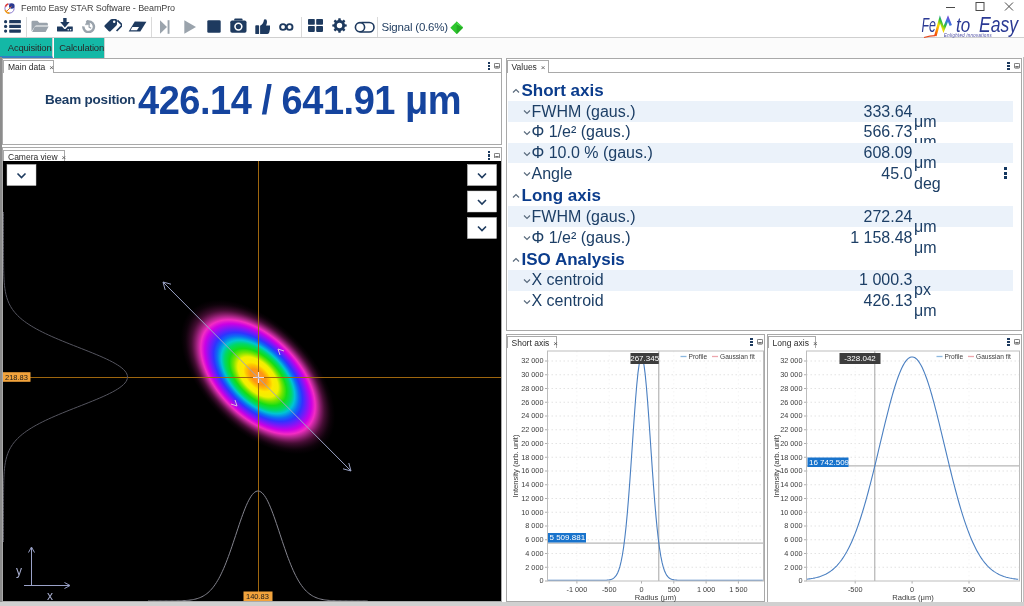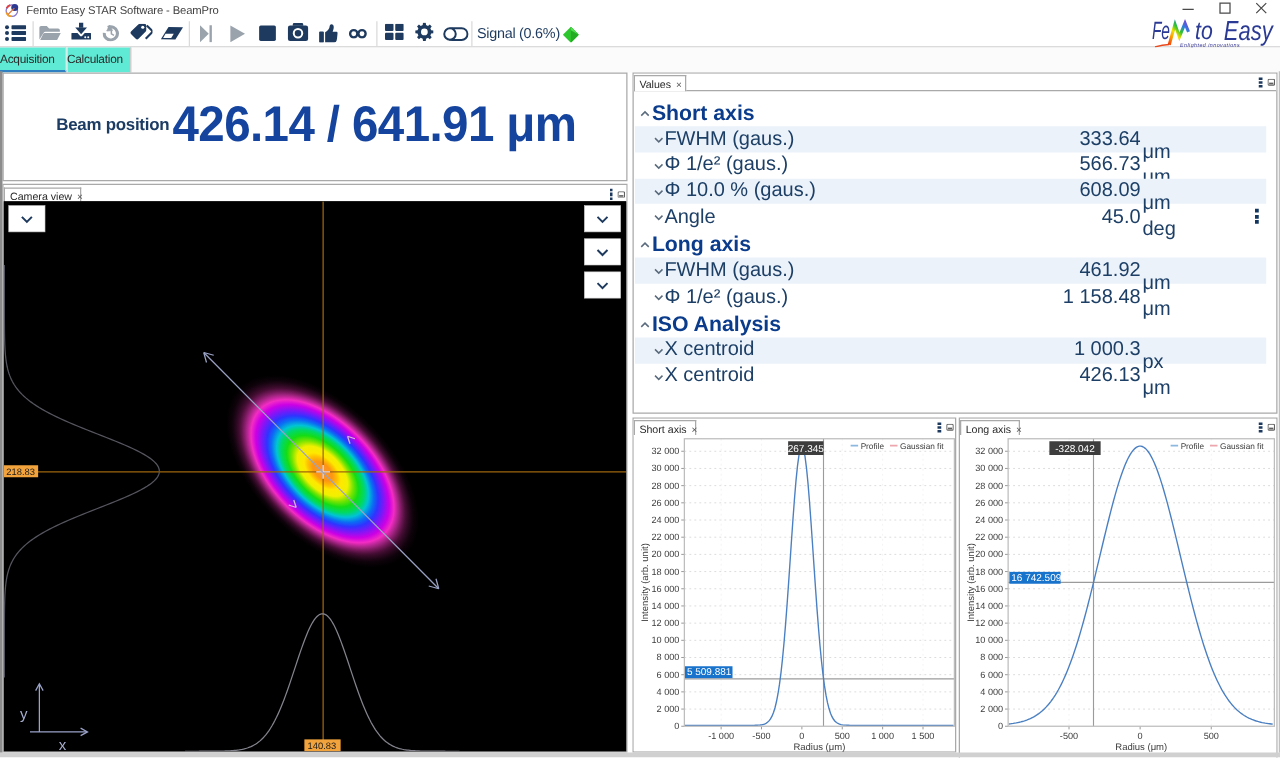--- a/index.html
+++ b/index.html
@@ -4,22 +4,22 @@
 * { margin:0; padding:0; box-sizing:border-box; }
 html,body { width:1024px; height:606px; overflow:hidden; background:#fff;
   font-family:"Liberation Sans", sans-serif; -webkit-font-smoothing:antialiased; }
 #stage { position:relative; width:1024px; height:606px;border-radius:32px; }
 .abs { position:absolute; }
 #titlebar { left:0; top:0; width:1024px; height:16px; background:#fff; }
 #title-txt { position:absolute; left:21px; top:2.5px; font-size:9px; color:#3f3f3f; letter-spacing:-0.1px; }
 #toolbar { left:0; top:16px; width:1024px; height:22px; background:#fff; border-bottom:1px solid #cfcfcf; }
 #signal { position:absolute; left:381.5px; top:5px; font-size:11.5px; color:#1d3a5e; letter-spacing:-0.2px; }
 #maintabs { left:0; top:38px; width:1024px; height:19.5px; background:#fbfbfb; }
-.mtab { position:absolute; top:0; height:19.5px; background:#5eead4; border-right:1px solid #cfcfcf;
-        font-size:9.5px; color:#2a2a2a; text-align:left; line-height:19px; letter-spacing:-0.2px; }
+.mtab { position:absolute; top:0; height:19.5px; background:#14b8a6; border-right:1px solid #cfcfcf;
+        font-size:9.5px; color:#2a2a2a; text-align:right; line-height:19px; letter-spacing:-0.2px; }
 #mtab1 { left:0; width:52.5px; border-bottom:2.5px solid #2f80c3; }
 #mtab2 { left:53.5px; width:51.5px; }
 .panel { position:absolute; background:#fff; border:1px solid #a9a9a9; }
 .ptabbar { position:absolute; left:0; top:0; right:0; height:14px; background:#fff; border-bottom:1px solid #a9a9a9; }
 .ptab { position:absolute; left:0; top:1.5px; height:12.5px; background:#fff; border:1px solid #a9a9a9; border-bottom:none;
         font-size:8.5px; color:#2a2a2a; padding:0 4px; line-height:12px; white-space:nowrap; }
 .ptab .x { color:#555; margin-left:4px; font-size:8px; }
 .ph-ic { position:absolute; right:1px; top:3px; display:flex; align-items:center; gap:4px; }
 .pdots { display:flex; flex-direction:column; gap:1.2px; }
 .pdots i { width:2.2px; height:2.2px; background:#1d3a5e; display:block; }
@@ -174,20 +174,34 @@
         <text transform="translate(39,16.5) scale(0.85,1)" font-style="italic" font-size="20" fill="#2b3a94">to</text>
         <text transform="translate(62,17) scale(0.8,1)" font-style="italic" font-size="22" fill="#2b3a94">Easy</text>
         <text transform="translate(27,22.3) scale(0.94,1)" font-style="italic" font-size="4.5" letter-spacing="0.4" fill="#3a3a9a">Enlighted innovations</text>
       </svg>
 </div>
 <div class="abs" id="maintabs">
   <div class="mtab" id="mtab1">Acquisition</div>
   <div class="mtab" id="mtab2">Calculation</div>
 </div>
 <div class="panel" id="p-maindata">
+  <div class="ptabbar">
+        <div class="ptab" style="width:51px">Main data<span class="x">×</span></div>
+        <div class="ph-ic">
+          <div class="pdots">
+            <i></i>
+            <i></i>
+            <i></i>
+          </div>
+          <svg width="6" height="5.5" viewBox="0 0 6 5.5">
+            <rect x="0.4" y="0.4" width="5.2" height="4.7" rx="0.8" fill="none" stroke="#606060" stroke-width="0.9"></rect>
+            <rect x="1.3" y="3.1" width="3.4" height="1.3" fill="#606060"></rect>
+          </svg>
+        </div>
+      </div>
   <div id="beamlab">Beam position</div>
   <div id="beamval">426.14 / 641.91 μm</div>
 </div>
 <div class="panel" id="p-camera">
   <div class="ptabbar">
         <div class="ptab" style="width:62px">Camera view<span class="x">×</span></div>
         <div class="ph-ic">
           <div class="pdots">
             <i></i>
             <i></i>
@@ -328,21 +342,21 @@
         <svg style="position:absolute;left:4px;top:9px" width="8" height="6" viewBox="0 0 8 6">
           <path d="M1 4.5 L4 1.5 L7 4.5" stroke="#5a6b7d" stroke-width="1.2" fill="none"></path>
         </svg>
         <span>Long axis</span>
       </div>
       <div class="vrow stripe" style="top:147.70000000000002px">
         <svg style="position:absolute;left:15px;top:8px" width="8" height="6" viewBox="0 0 8 6">
           <path d="M1 1.5 L4 4.5 L7 1.5" stroke="#5a6b7d" stroke-width="1.2" fill="none"></path>
         </svg>
         <span class="vlab">FWHM (gaus.)</span>
-        <span class="vnum">461.92</span>
+        <span class="vnum">272.24</span>
         <span class="vunit">μm</span>
       </div>
       <div class="vrow" style="top:168.50000000000003px">
         <svg style="position:absolute;left:15px;top:8px" width="8" height="6" viewBox="0 0 8 6">
           <path d="M1 1.5 L4 4.5 L7 1.5" stroke="#5a6b7d" stroke-width="1.2" fill="none"></path>
         </svg>
         <span class="vlab">Φ 1/e² (gaus.)</span>
         <span class="vnum">1 158.48</span>
         <span class="vunit">μm</span>
       </div>

